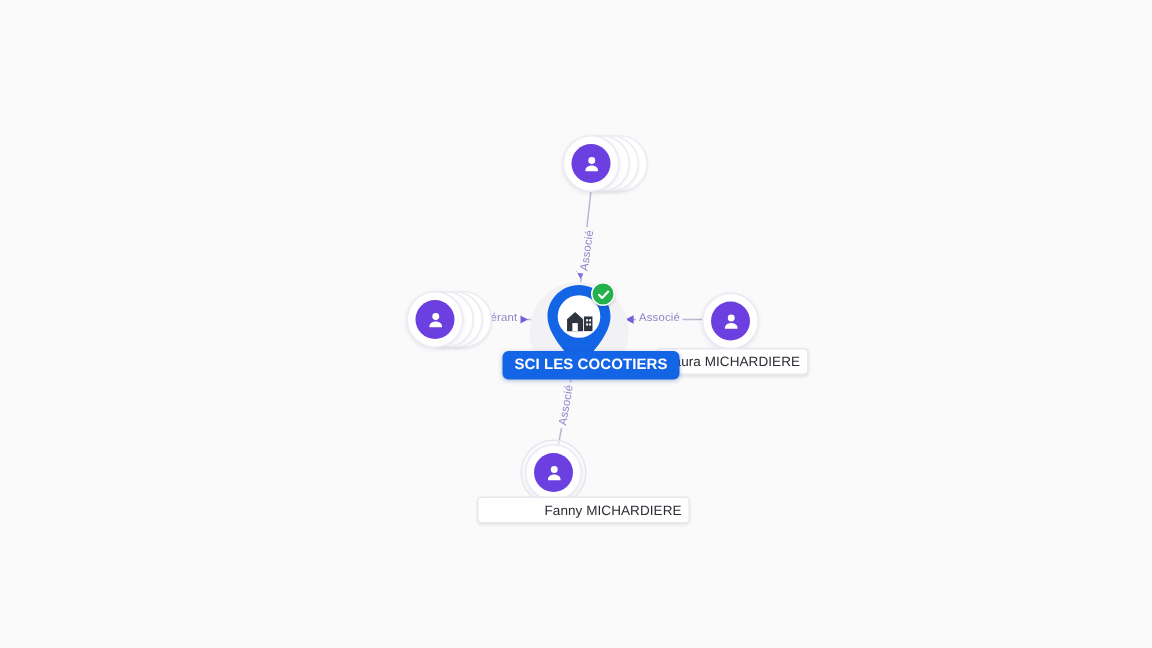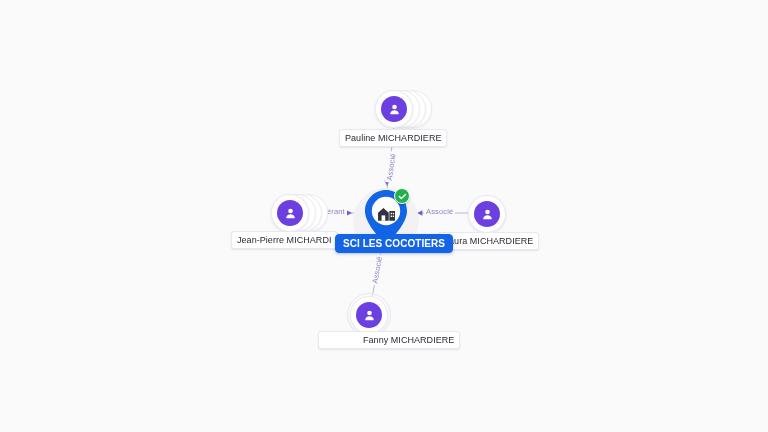--- a/index.html
+++ b/index.html
@@ -219,36 +219,34 @@
     <div class="stack-card" style="left:7px; top:1px;"></div>
     <div class="avatar-outer" style="left:0px; top:1px;">
       <div class="avatar-disc">
         <svg width="15" height="15" viewBox="0 0 24 24" fill="#ffffff">
           <circle cx="12" cy="8" r="3.7"></circle>
           <path d="M12 13.2c-3.7 0-6.7 2.3-6.7 5.1v1.2h13.4v-1.2c0-2.8-3-5.1-6.7-5.1z"></path>
         </svg>
       </div>
     </div>
   </div>
-  <div class="name-label" style="left:339px; top:129px;">Pauline MICHARDIERE</div>
 
   <div class="node" style="left:271px; top:193px; width:58px; height:42px;">
     <div class="stack-card" style="left:19px; top:1px;"></div>
     <div class="stack-card" style="left:13px; top:1px;"></div>
     <div class="stack-card" style="left:7px; top:1px;"></div>
     <div class="avatar-outer" style="left:0px; top:1px;">
       <div class="avatar-disc">
         <svg width="15" height="15" viewBox="0 0 24 24" fill="#ffffff">
           <circle cx="12" cy="8" r="3.7"></circle>
           <path d="M12 13.2c-3.7 0-6.7 2.3-6.7 5.1v1.2h13.4v-1.2c0-2.8-3-5.1-6.7-5.1z"></path>
         </svg>
       </div>
     </div>
   </div>
-  <div class="name-label truncated" style="left:231px; top:231px; max-width:110px;">Jean-Pierre MICHARDI</div>
 
   <div class="node" style="left:468px; top:195px; width:40px; height:40px;">
     <div class="avatar-outer" style="left:0px; top:0px;">
       <div class="avatar-disc">
         <svg width="15" height="15" viewBox="0 0 24 24" fill="#ffffff">
           <circle cx="12" cy="8" r="3.7"></circle>
           <path d="M12 13.2c-3.7 0-6.7 2.3-6.7 5.1v1.2h13.4v-1.2c0-2.8-3-5.1-6.7-5.1z"></path>
         </svg>
       </div>
     </div>

